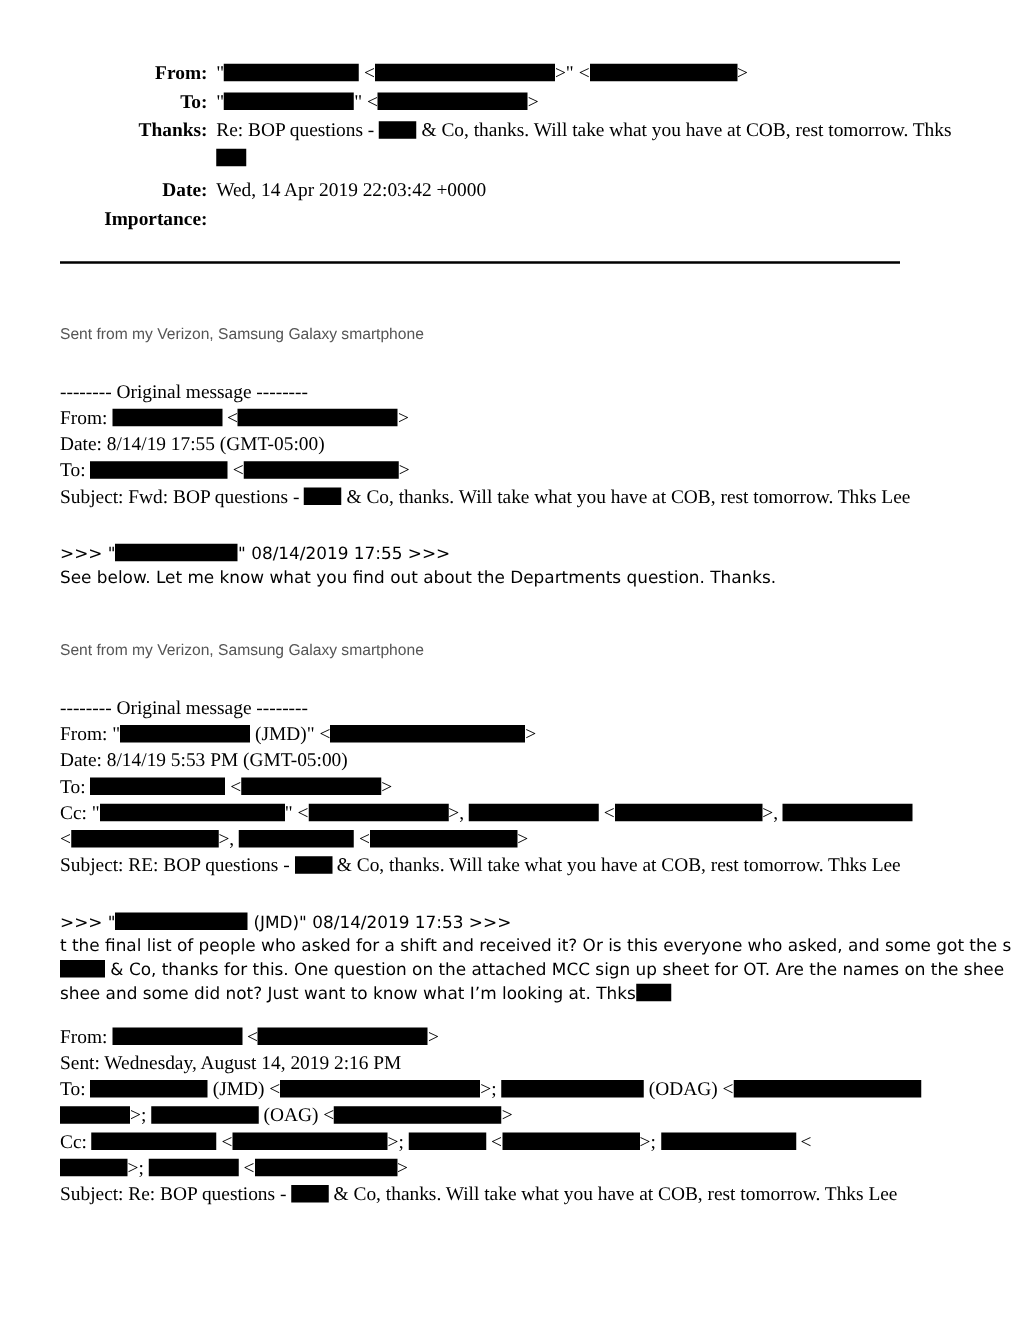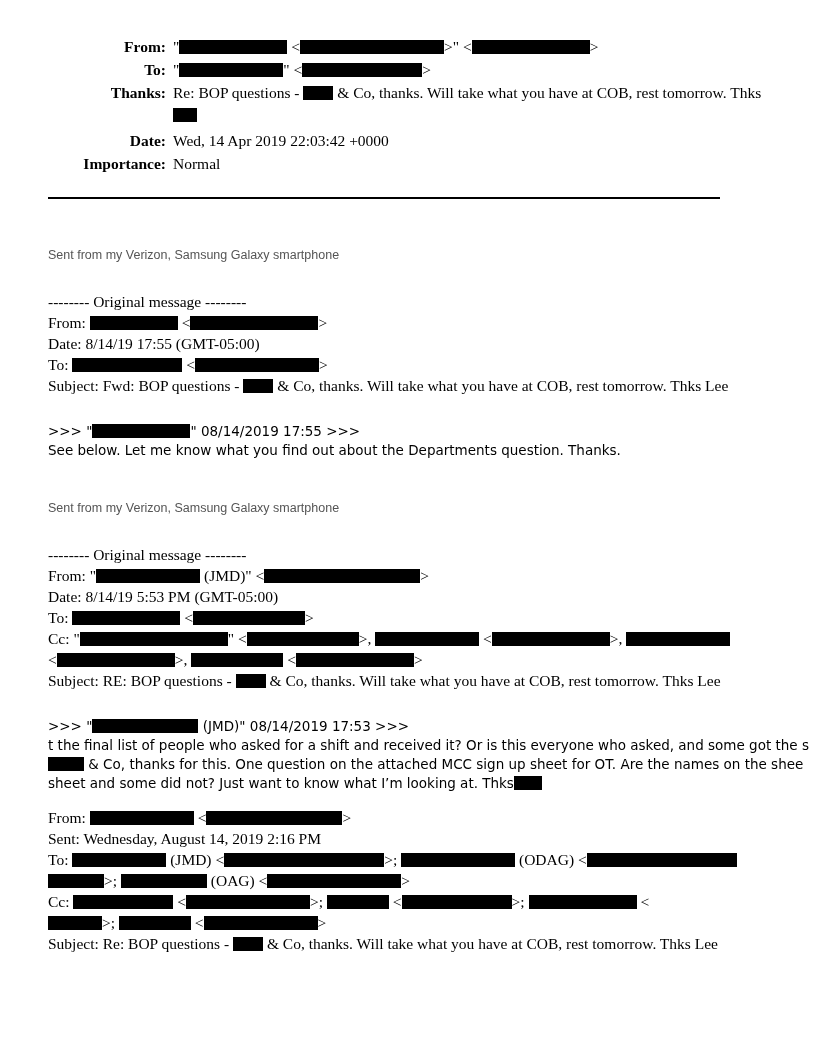--- a/index.html
+++ b/index.html
@@ -13,21 +13,21 @@
     font-family: "Liberation Serif", serif;
     color: #000000;
     position: relative;
     overflow: hidden;
   }
   .page {
     position: relative;
     width: 816px;
     height: 816px;
     box-sizing: border-box;
-    padding: 28px 48px 0 48px;
+    padding: 40px 48px 0 48px;
   }
 
   
   .hdr {
     margin-top: 8px;
     font-size: 15.5px;
     line-height: 22px;
   }
   .hdr-row {
     display: flex;
@@ -134,21 +134,20 @@
       </div>
     </div>
 
     <div class="hdr-row" style="margin-top:4px">
       <div class="hdr-label">Date:</div>
       <div class="hdr-val">Wed, 14 Apr 2019 22:03:42 +0000</div>
     </div>
 
     <div class="hdr-row">
       <div class="hdr-label">Importance:</div>
-      <div class="hdr-val">Normal</div>
     </div>
 
   </div>
 
   <hr class="rule">
 
   <div class="body-area">
 
 
     <div class="spacer-md"></div>
@@ -230,21 +229,21 @@
       <span class="ln">
         <span>&gt;&gt;&gt; "</span><span class="rd" style="width:106px"></span>
         <span>(JMD)" 08/14/2019 17:53 &gt;&gt;&gt;</span>
       </span>
       <span class="ln">t the final list of people who asked for a shift and received it?  Or is this everyone who asked, and some got the s</span>
       <span class="ln">
         <span class="rd" style="width:36px"></span>
         <span>&amp; Co, thanks for this.  One question on the attached MCC sign up sheet for OT.  Are the names on the shee</span>
       </span>
       <span class="ln">
-        <span>sheet and some did not?  Just want to know what I’m looking at.  Thks</span><span class="rd" style="width:28px"></span>
+        <span>shee and some did not?  Just want to know what I’m looking at.  Thks</span><span class="rd" style="width:28px"></span>
       </span>
     </div>
 
     <div class="spacer-sm"></div>
 
     <div class="origmsg">
       <span class="ln">
         <span>From:</span>
         <span class="rd" style="width:104px"></span>
         <span>&lt;</span><span class="rd" style="width:136px"></span><span>&gt;</span>

